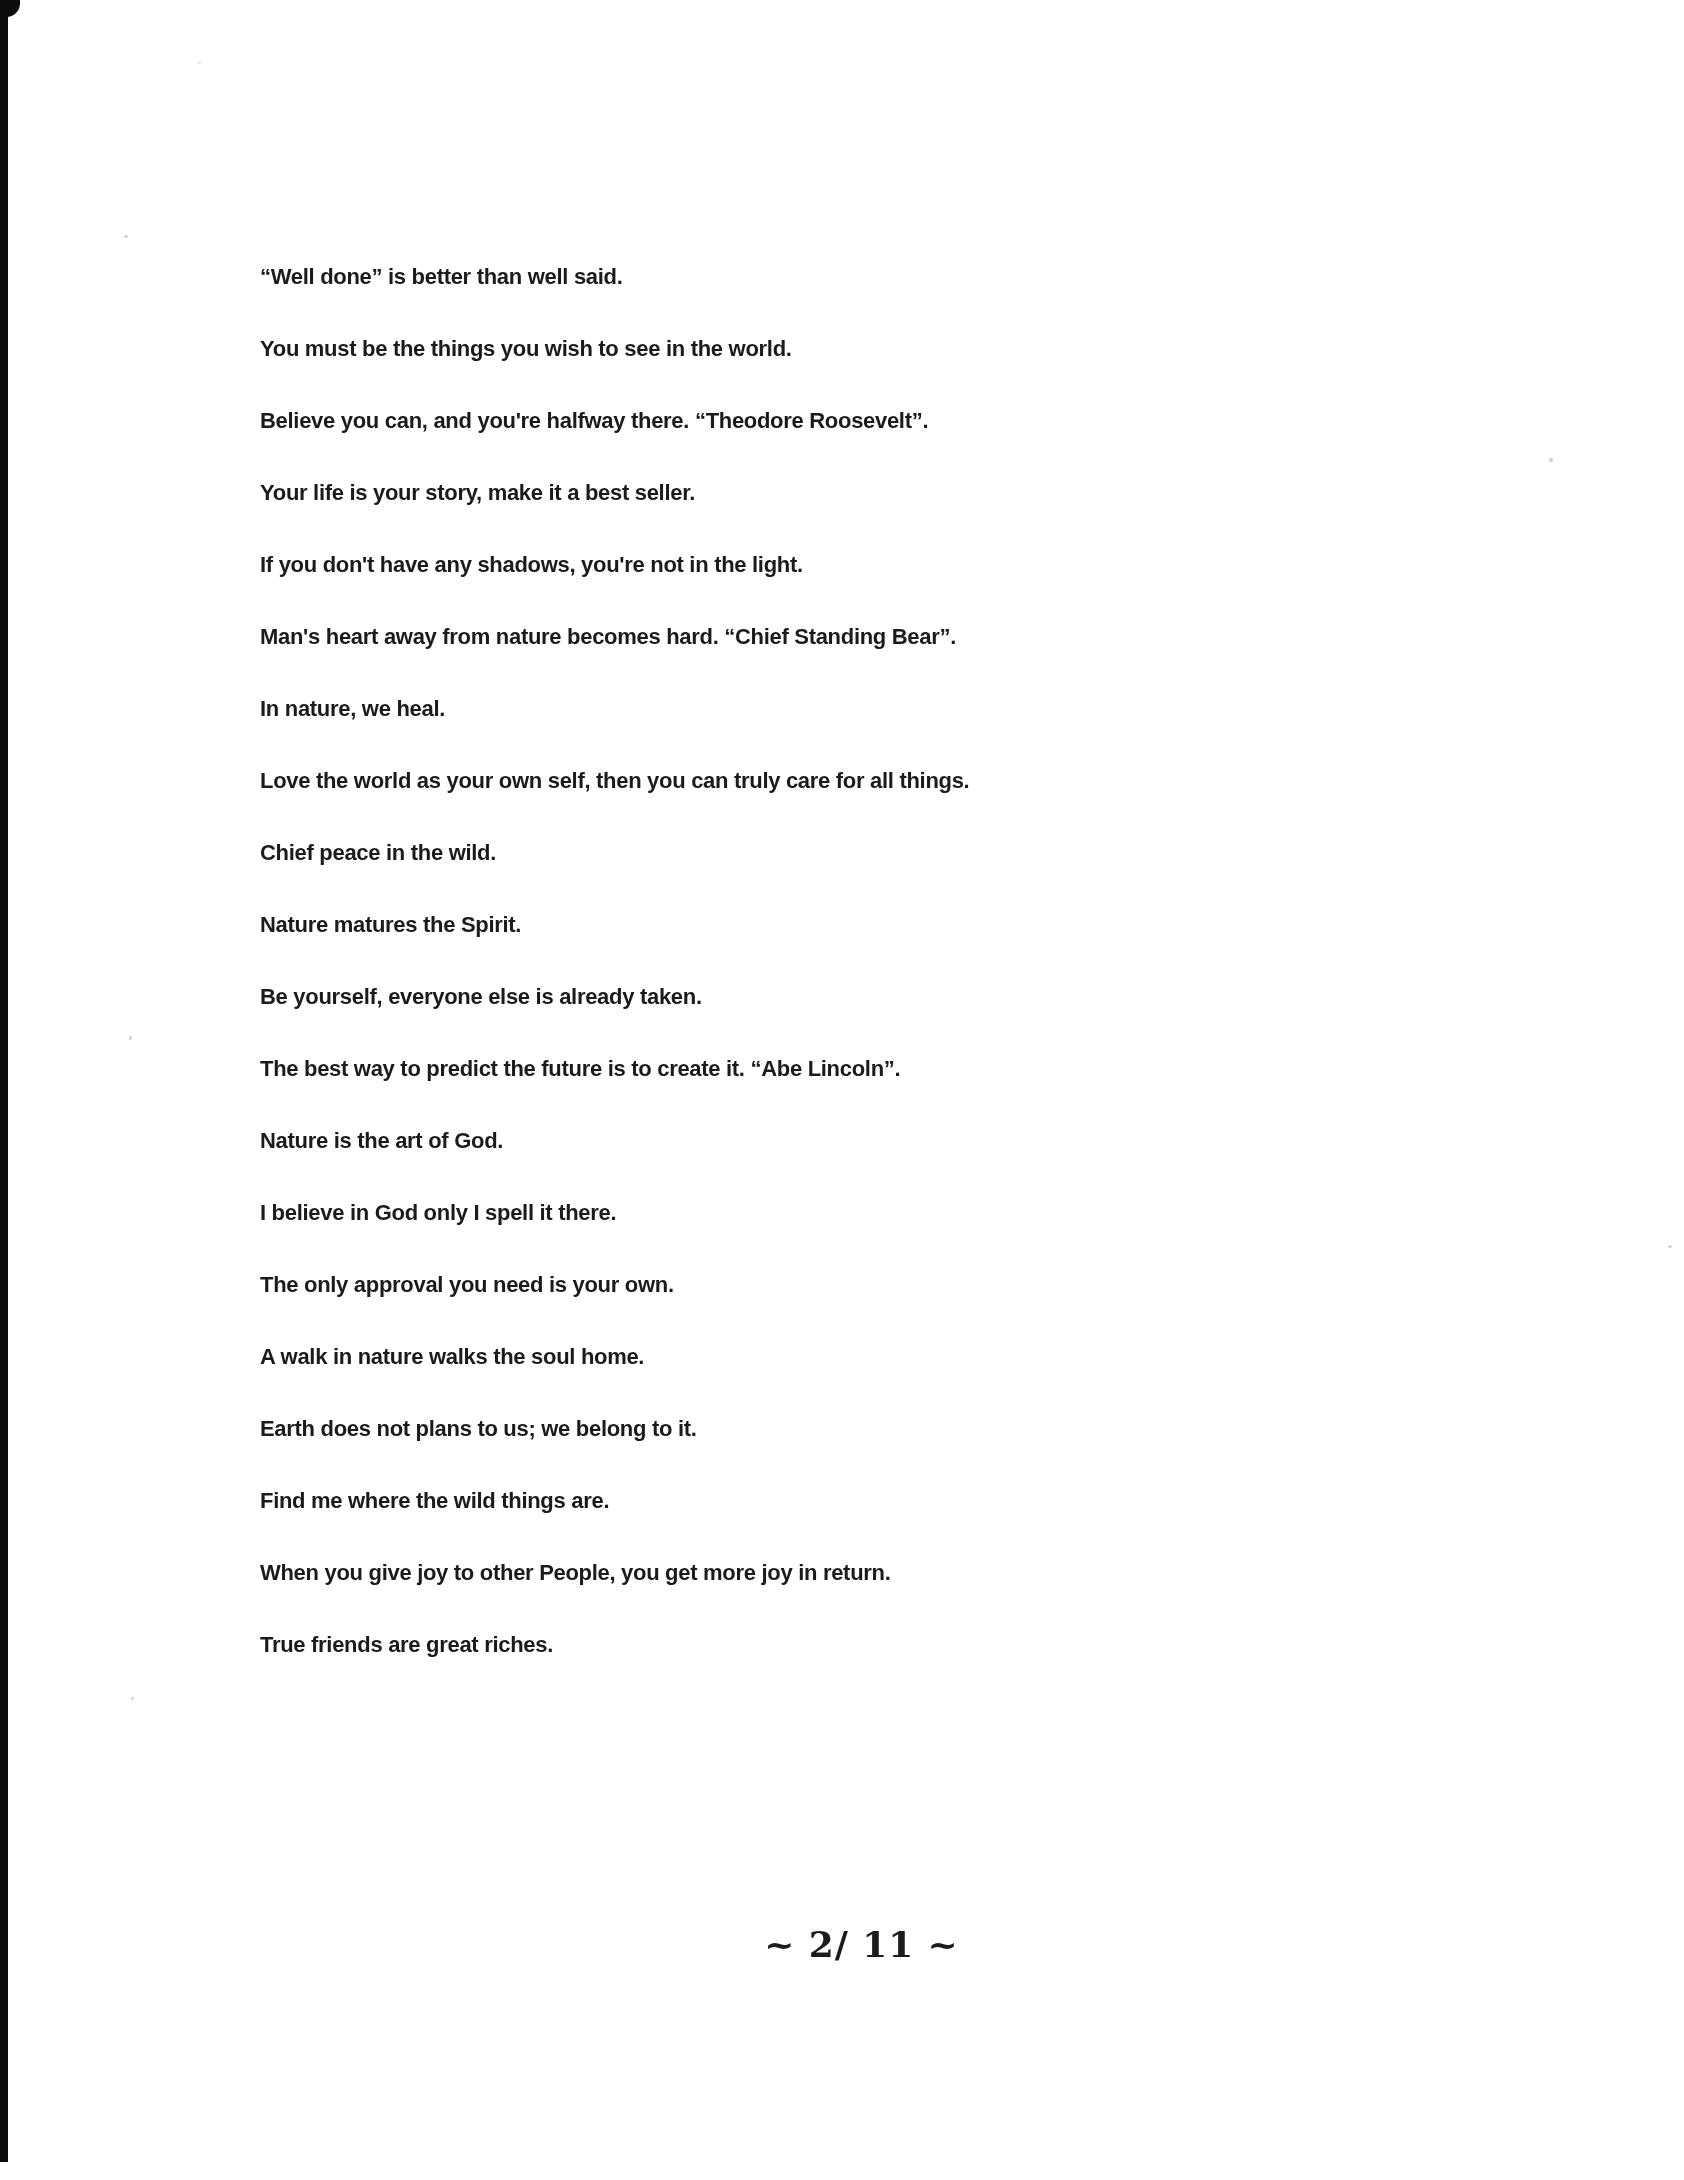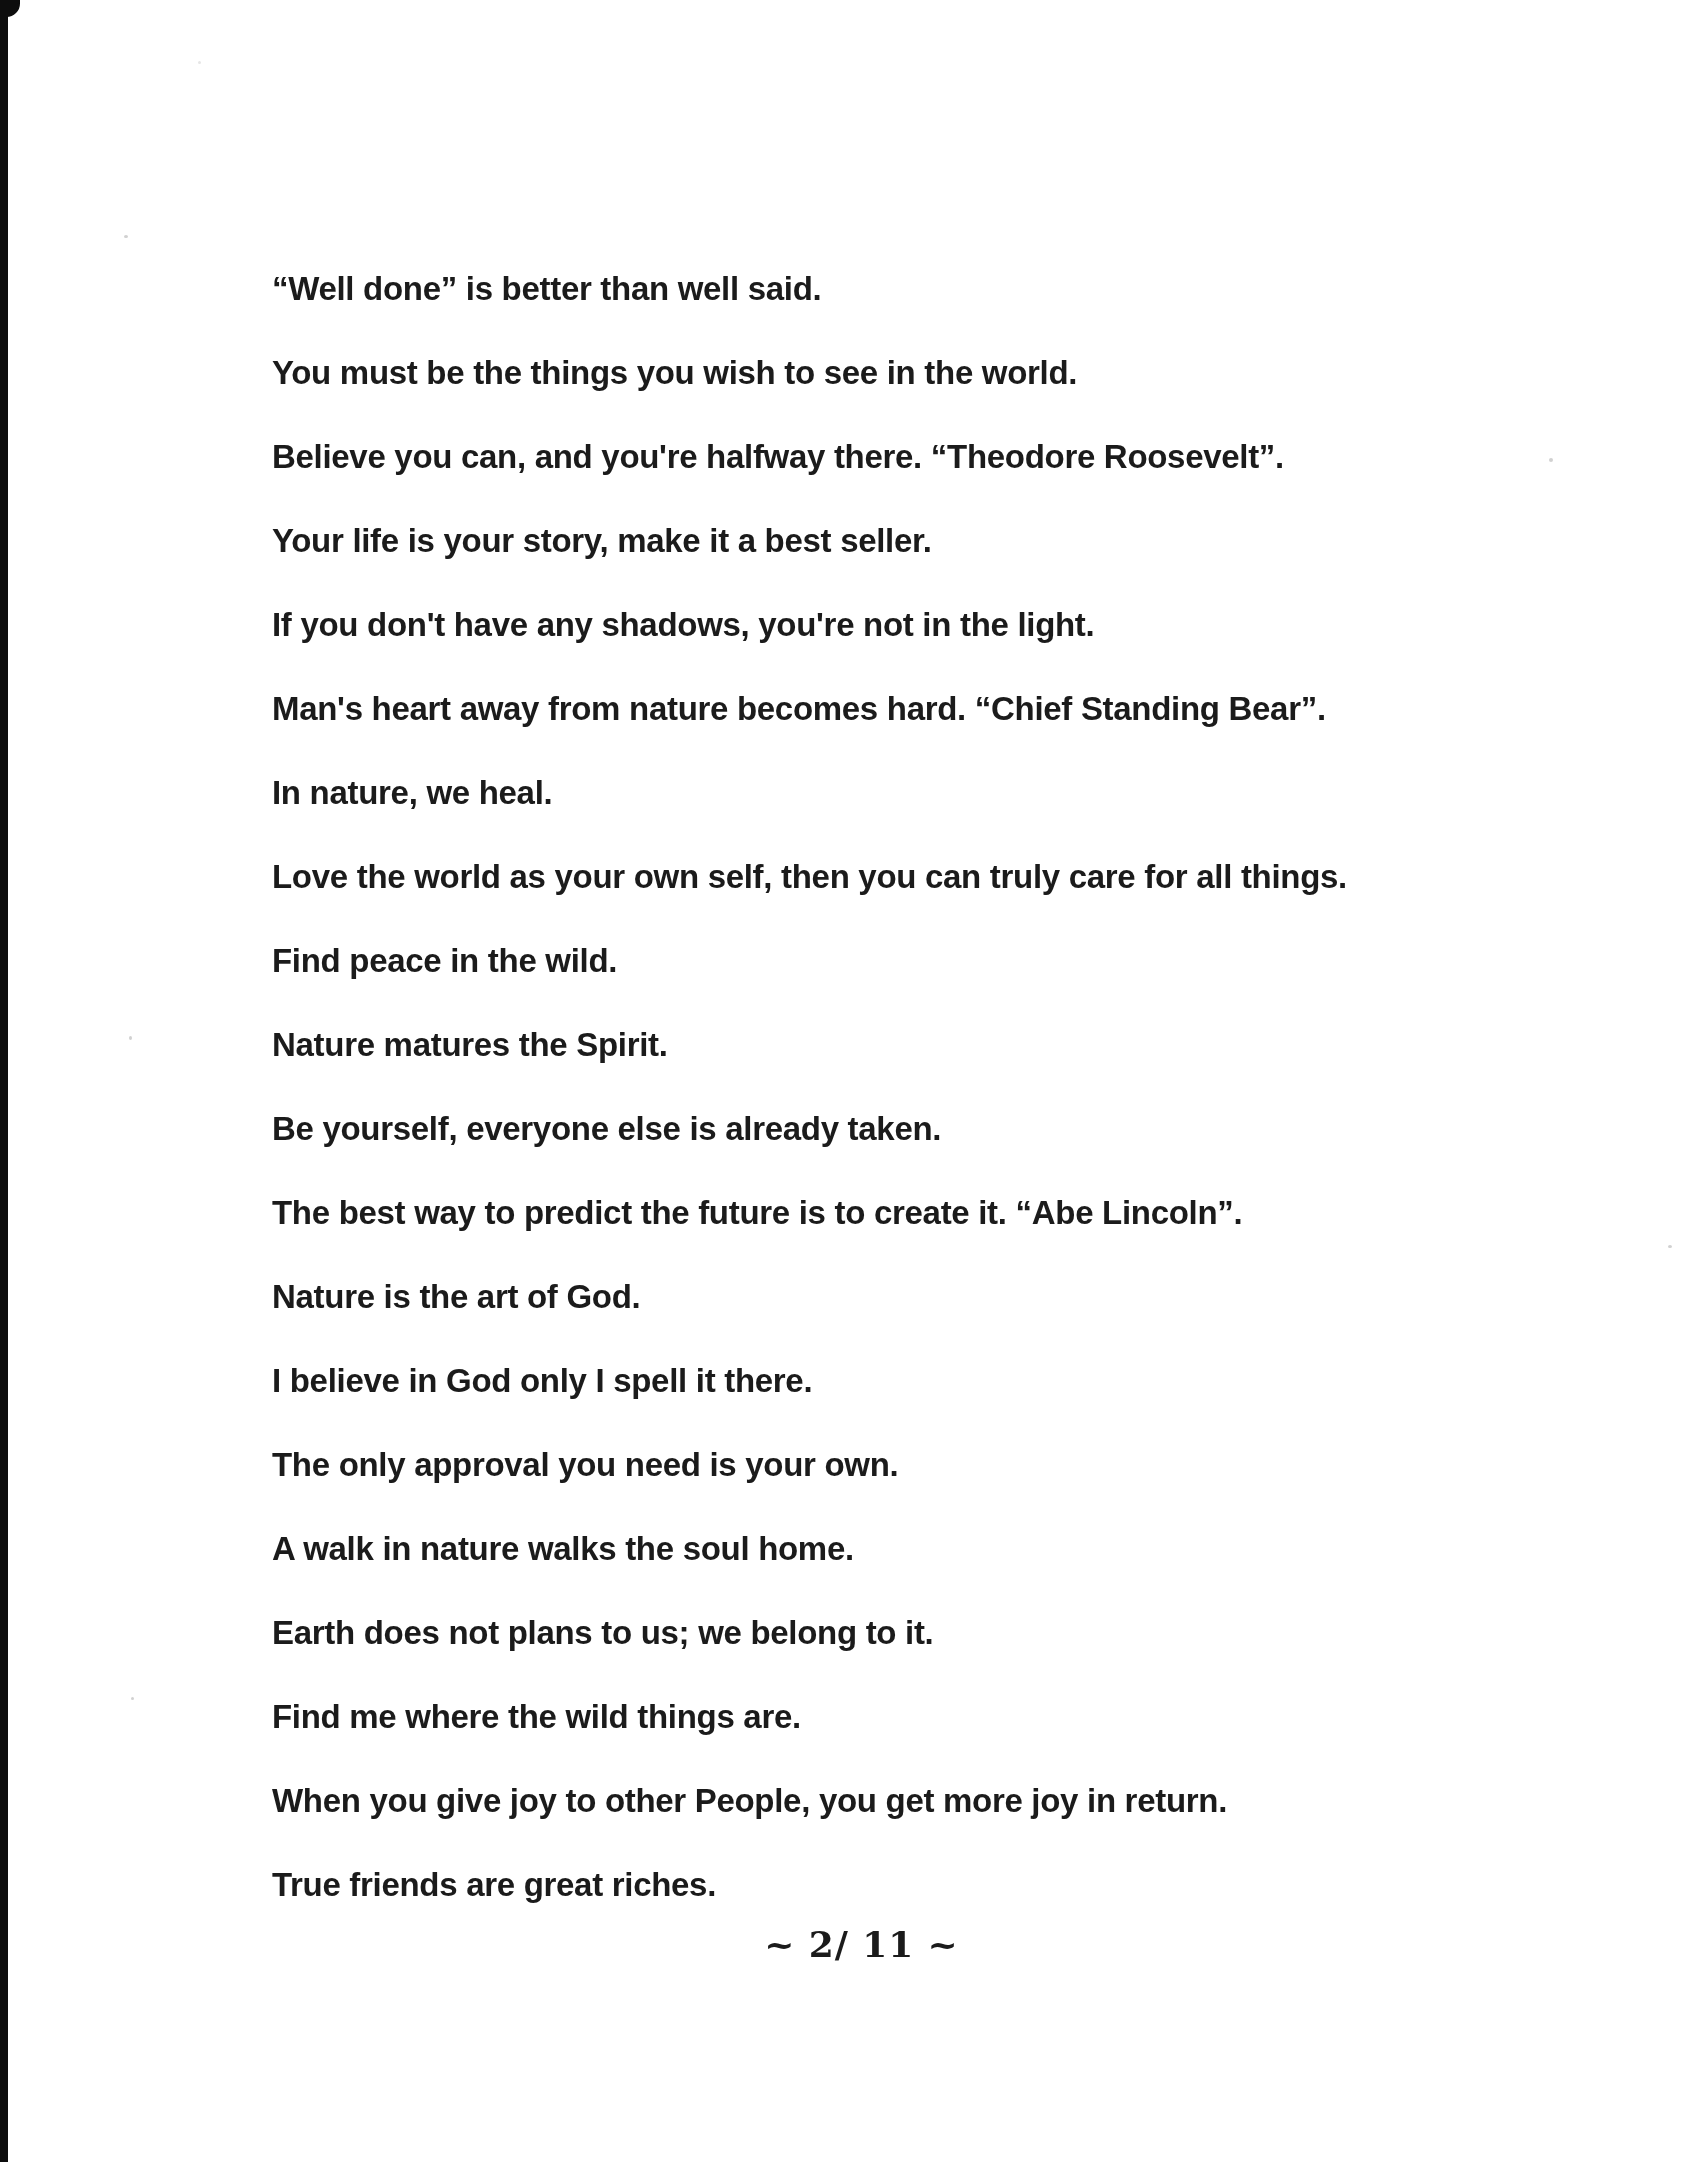--- a/index.html
+++ b/index.html
@@ -38,22 +38,22 @@
     background: #0d0d0d;
     border-bottom-right-radius: 13.6px;
   }
   .quotes {
     position: absolute;
     left: 260px;
     top: 241px;
     width: 1278px;
   }
   .quotes p.quote {
-    margin: 12px;
-    font-size: 33px;
+    margin: 0;
+    font-size: 22px;
     font-weight: 600;
     line-height: 72px;
     letter-spacing: -0.3px;
     color: #1b1b1b;
     white-space: nowrap;
   }
   .page-number {
     position: absolute;
     top: 1923px;
     left: 0;
@@ -96,21 +96,21 @@
 
   <div class="quotes">
       <p class="quote">“Well done” is better than well said.</p>
       <p class="quote">You must be the things you wish to see in the world.</p>
       <p class="quote">Believe you can, and you're halfway there. “Theodore Roosevelt”.</p>
       <p class="quote">Your life is your story, make it a best seller.</p>
       <p class="quote">If you don't have any shadows, you're not in the light.</p>
       <p class="quote">Man's heart away from nature becomes hard. “Chief Standing Bear”.</p>
       <p class="quote">In nature, we heal.</p>
       <p class="quote">Love the world as your own self, then you can truly care for all things.</p>
-      <p class="quote">Find peace in the wild.</p>
+      <p class="quote">Chief peace in the wild.</p>
       <p class="quote">Nature matures the Spirit.</p>
       <p class="quote">Be yourself, everyone else is already taken.</p>
       <p class="quote">The best way to predict the future is to create it. “Abe Lincoln”.</p>
       <p class="quote">Nature is the art of God.</p>
       <p class="quote">I believe in God only I spell it there.</p>
       <p class="quote">The only approval you need is your own.</p>
       <p class="quote">A walk in nature walks the soul home.</p>
       <p class="quote">Earth does not plans to us; we belong to it.</p>
       <p class="quote">Find me where the wild things are.</p>
       <p class="quote">When you give joy to other People, you get more joy in return.</p>

